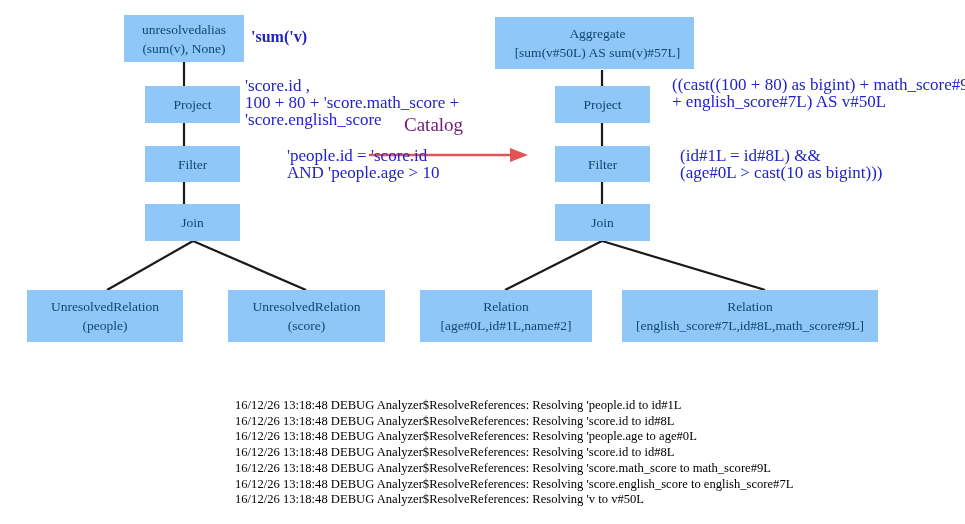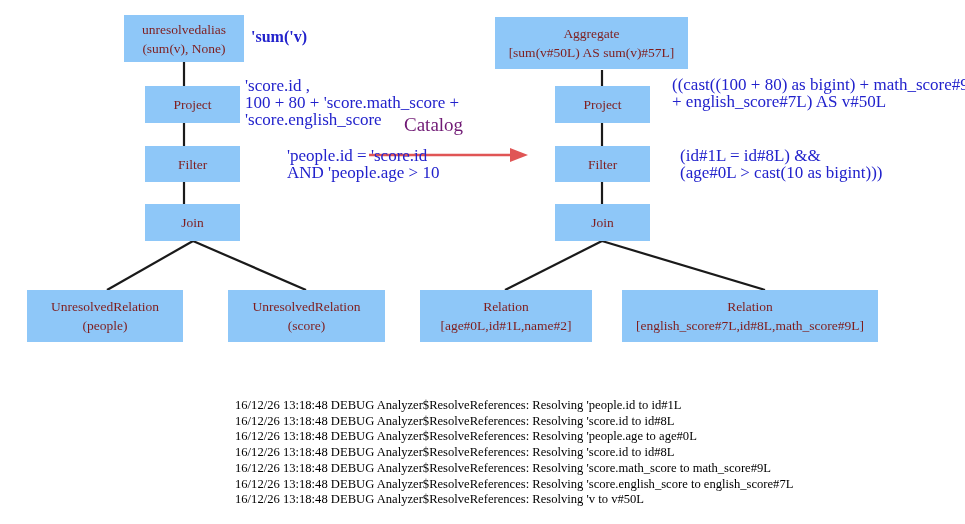--- a/index.html
+++ b/index.html
@@ -18,41 +18,41 @@
   }
   .edges {
     position: absolute;
     left: 0;
     top: 0;
     pointer-events: none;
   }
   .node {
     position: absolute;
     background: #8ec7f8;
-    color: #7f1d1d;
+    color: #0c4a6e;
     text-align: center;
     display: flex;
     flex-direction: column;
     justify-content: center;
     font-size: 13.5px;
     line-height: 19px;
     white-space: nowrap;
   }
   .node span { display: block; }
 
   
   .n-l-root    { left: 124px; top: 15px;  width: 120px; height: 47px; }
   .n-l-project { left: 145px; top: 86px;  width: 95px;  height: 37px; }
   .n-l-filter  { left: 145px; top: 146px; width: 95px;  height: 36px; }
   .n-l-join    { left: 145px; top: 204px; width: 95px;  height: 37px; }
   .n-l-rel1    { left: 27px;  top: 290px; width: 156px; height: 52px; }
   .n-l-rel2    { left: 228px; top: 290px; width: 157px; height: 52px; }
 
   
-  .n-r-root    { left: 495px; top: 17px;  width: 193px; height: 52px; }
+  .n-r-root    { left: 495px; top: 17px;  width: 193px; height: 52px; padding-left: 6px; }
   .n-r-project { left: 555px; top: 86px;  width: 95px;  height: 37px; }
   .n-r-filter  { left: 555px; top: 146px; width: 95px;  height: 36px; }
   .n-r-join    { left: 555px; top: 204px; width: 95px;  height: 37px; }
   .n-r-rel1    { left: 420px; top: 290px; width: 172px; height: 52px; }
   .n-r-rel2    { left: 622px; top: 290px; width: 256px; height: 52px; }
 
   .annotation {
     position: absolute;
     color: #2222cc;
     font-size: 17px;

